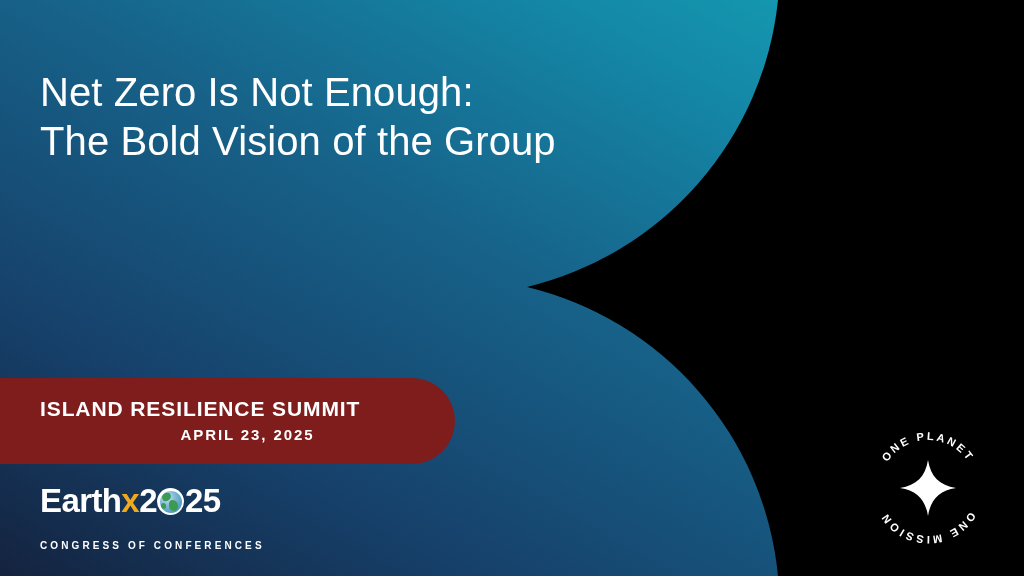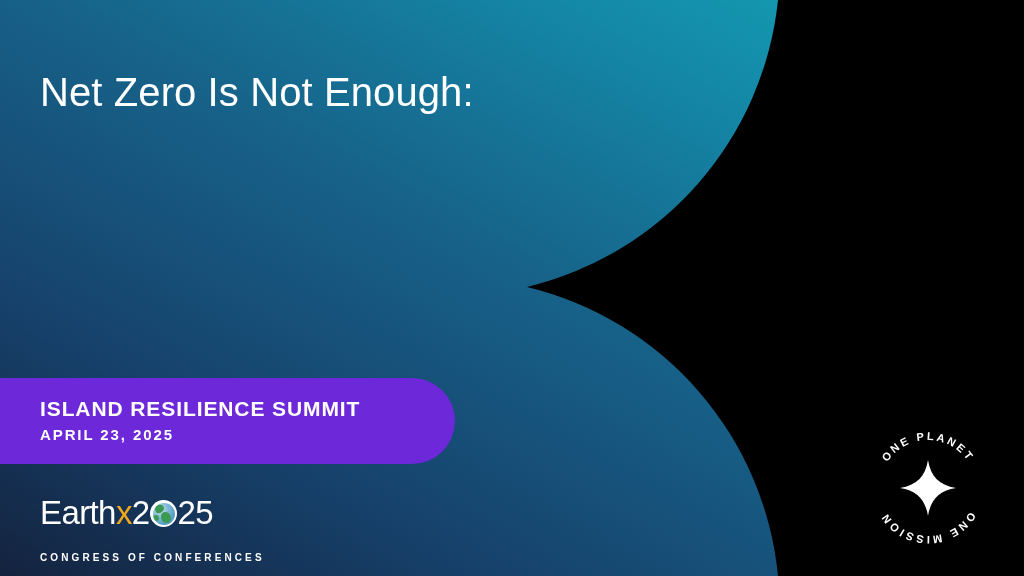--- a/index.html
+++ b/index.html
@@ -43,59 +43,59 @@
     white-space: nowrap;
   }
 
   
   #event-pill {
     position: absolute;
     left: 0;
     top: 378px;
     width: 455px;
     height: 86px;
-    background: #6d28d9;
+    background: #7f1d1d;
     border-radius: 0 43px 43px 0;
     box-sizing: border-box;
     padding: 18px 0 0 40px;
   }
   #pill-title {
     display: block;
     color: #ffffff;
     font-size: 21px;
     font-weight: bold;
     letter-spacing: 0.9px;
     line-height: 25px;
   }
   #pill-date {
     display: block;
     color: #ffffff;
     font-size: 15px;
     font-weight: bold;
     letter-spacing: 1.9px;
     line-height: 21px;
     margin-top: 3px;
+    text-align: center;
   }
 
   
   #logo-block {
     position: absolute;
     left: 40px;
     top: 483px;
   }
   #logo-wordmark {
     display: block;
     height: 36px;
     line-height: 36px;
     white-space: nowrap;
     font-size: 33px;
-    font-weight: normal;
+    font-weight: bold;
     letter-spacing: -0.6px;
     color: #ffffff;
-    margin-top: 12px;
   }
   #logo-wordmark .lg-x { color: #f0a81e; }
   #logo-wordmark .lg-seg { vertical-align: baseline; }
   .globe-o {
     display: inline-block;
     width: 27px;
     height: 27px;
     border-radius: 50%;
     vertical-align: -3px;
     margin: 0 0.5px;
@@ -169,20 +169,21 @@
                  A 330,330 0 0 1 778,576
                  L 0,576 Z"></path>
       </clipPath>
     </defs>
     <rect x="0" y="0" width="1024" height="576" fill="#000000"></rect>
     <rect x="0" y="0" width="1024" height="576" fill="url(#brandGrad)" clip-path="url(#lobeClip)"></rect>
   </svg>
 
   <div id="title-block">
     <span class="title-line">Net Zero Is Not Enough:</span>
+    <span class="title-line">The Bold Vision of the Group</span>
   </div>
 
   <div id="event-pill">
     <span id="pill-title">ISLAND RESILIENCE SUMMIT</span>
     <span id="pill-date">APRIL 23, 2025</span>
   </div>
 
   <div id="logo-block">
     <span id="logo-wordmark"><span class="lg-seg">Earth</span><span class="lg-seg lg-x">x</span><span class="lg-seg">2</span><span class="globe-o"><span class="globe-inner">
             <i class="land l1"></i>

